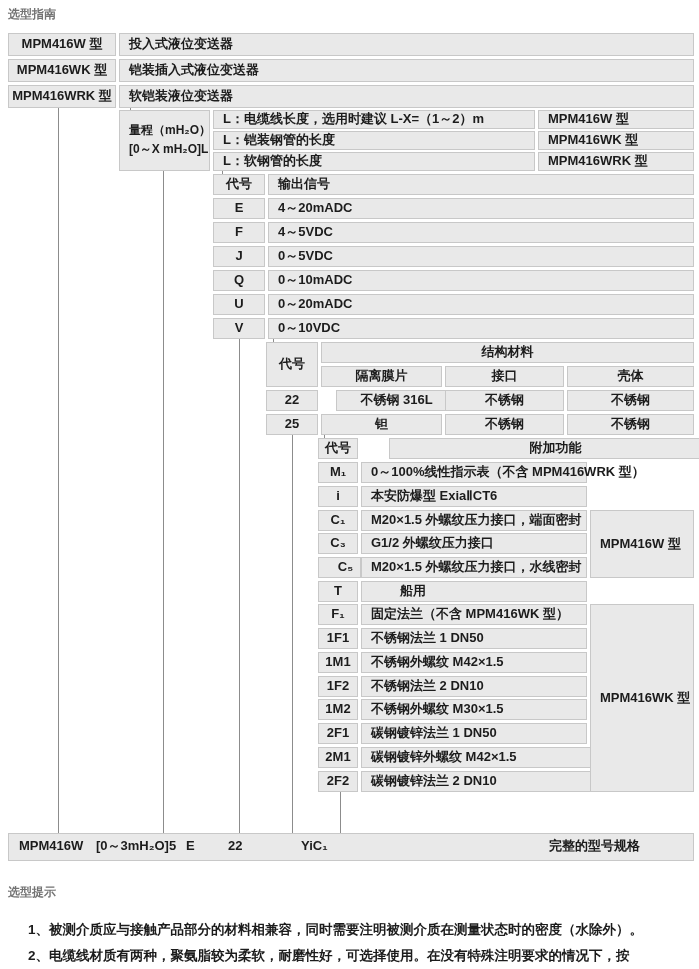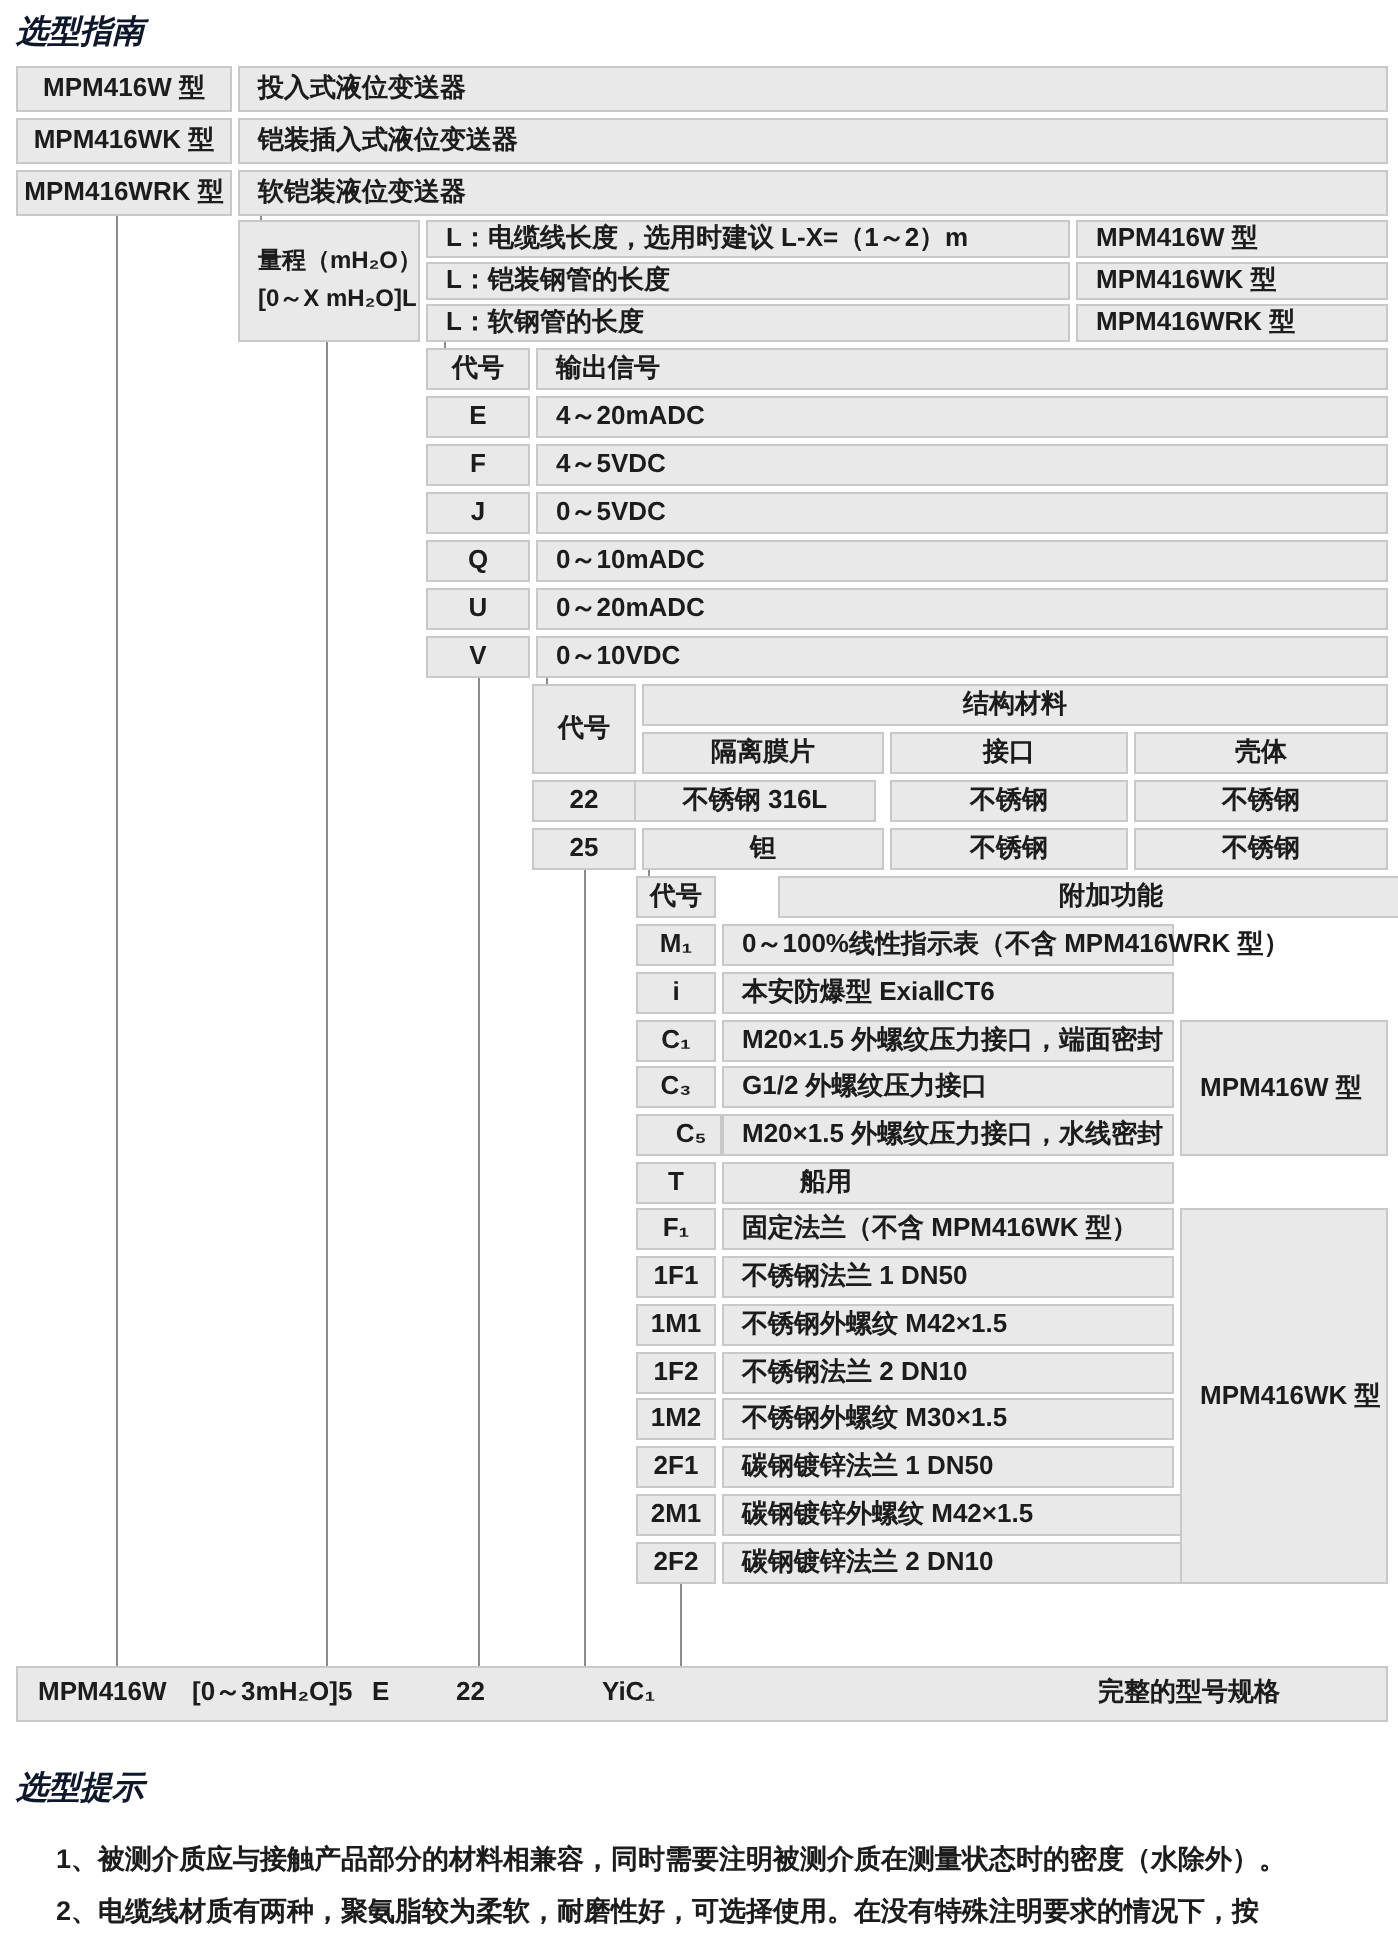--- a/index.html
+++ b/index.html
@@ -5,21 +5,21 @@
   * { margin:0; padding:0; box-sizing:border-box; }
   html,body { width:699px; height:969px; background:#ffffff;
     font-family:"Liberation Sans", sans-serif; color:#1c1c1c; }
   body { position:relative; overflow:hidden; }
   .cell { position:absolute; background:#e9e9e9; border:1px solid #c8c8c8;
     display:flex; align-items:center; font-size:13px; font-weight:600;
     color:#1c1c1c; z-index:2; line-height:1.15; white-space:nowrap; }
   .ctr { justify-content:center; }
   .pl  { padding-left:9px; }
   .vline { position:absolute; width:1px; background:#8c8c8c; z-index:1; }
-  .title { position:absolute; font-size:16px; font-weight:700; color:#0f172a;font-style:italic; }
+  .title { position:absolute; font-size:12px; font-weight:700; color:#737373; }
   .tip { position:absolute; font-size:13.5px; font-weight:600; white-space:nowrap; }
   .two-line { flex-direction:column; align-items:flex-start; justify-content:center; gap:5px; }
   .sum-item { position:absolute; top:5px; font-weight:600; font-size:13px; }
 </style>
 </head>
 <body>
 
 <div class="title" style="left:8px;top:6px;">选型指南</div>
 
 <div class="vline" style="left:58px;top:108px;height:725px;"></div>
@@ -64,21 +64,21 @@
 <div class="cell pl" style="left:268px;top:294px;width:426px;height:21px;">0～20mADC</div>
 <div class="cell ctr" style="left:213px;top:318px;width:52px;height:21px;">V</div>
 <div class="cell pl" style="left:268px;top:318px;width:426px;height:21px;">0～10VDC</div>
 
 <div class="cell ctr" style="left:266px;top:342px;width:52px;height:45px;">代号</div>
 <div class="cell ctr" style="left:321px;top:342px;width:373px;height:21px;">结构材料</div>
 <div class="cell ctr" style="left:321px;top:366px;width:121px;height:21px;">隔离膜片</div>
 <div class="cell ctr" style="left:445px;top:366px;width:119px;height:21px;">接口</div>
 <div class="cell ctr" style="left:567px;top:366px;width:127px;height:21px;">壳体</div>
 <div class="cell ctr" style="left:266px;top:390px;width:52px;height:21px;">22</div>
-<div class="cell ctr" style="left:317px;top:390px;width:121px;height:21px;">不锈钢 316L</div>
+<div class="cell ctr" style="left:336px;top:390px;width:121px;height:21px;">不锈钢 316L</div>
 <div class="cell ctr" style="left:445px;top:390px;width:119px;height:21px;">不锈钢</div>
 <div class="cell ctr" style="left:567px;top:390px;width:127px;height:21px;">不锈钢</div>
 <div class="cell ctr" style="left:266px;top:414px;width:52px;height:21px;">25</div>
 <div class="cell ctr" style="left:321px;top:414px;width:121px;height:21px;">钽</div>
 <div class="cell ctr" style="left:445px;top:414px;width:119px;height:21px;">不锈钢</div>
 <div class="cell ctr" style="left:567px;top:414px;width:127px;height:21px;">不锈钢</div>
 
 <div class="cell ctr" style="left:318px;top:438px;width:40px;height:21px;">代号</div>
 <div class="cell ctr" style="left:361px;top:438px;width:333px;height:21px;margin-left:28px;">附加功能</div>
 

